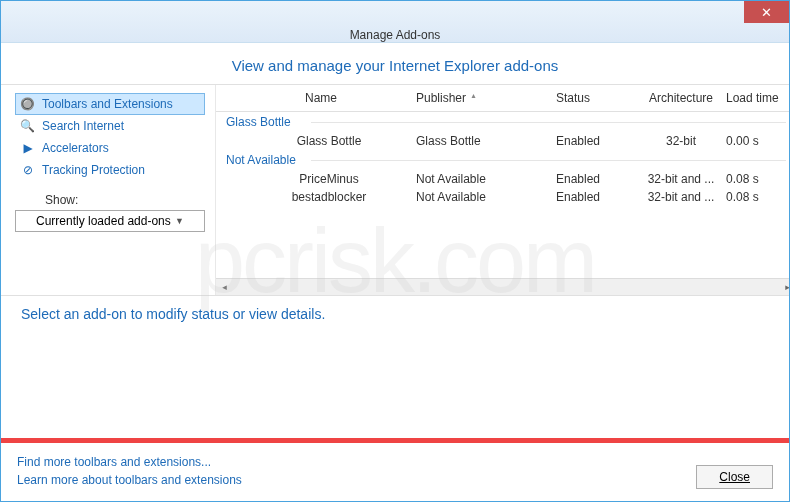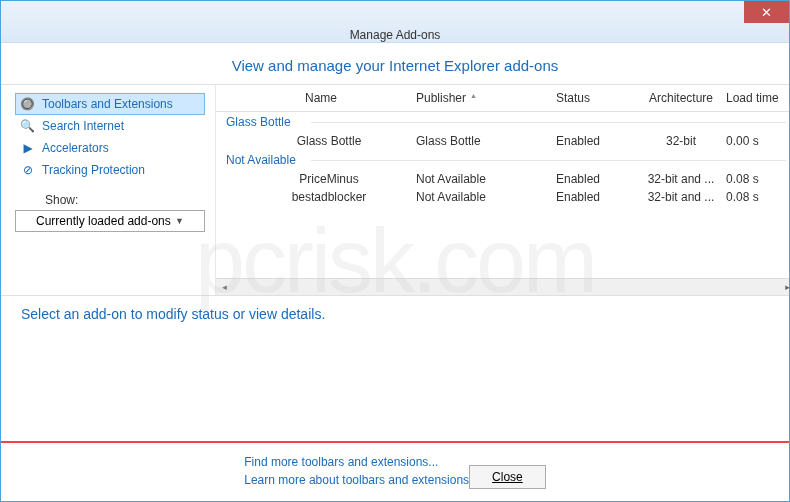--- a/index.html
+++ b/index.html
@@ -179,24 +179,24 @@
     }
     .details-text {
       color: #1e6bb8;
       font-size: 14px;
     }
     .footer {
       position: absolute;
       bottom: 0;
       left: 0;
       right: 0;
-      border-top: 2px solid #ef4444;
+      border-top: 5px solid #ef4444;
       padding: 10px 16px 12px 16px;
       display: flex;
-      justify-content: center;
+      justify-content: space-between;
       align-items: flex-end;
     }
     .footer-links a {
       display: block;
       color: #1e6bb8;
       text-decoration: none;
       font-size: 12px;
       cursor: pointer;
       line-height: 1.5;
     }

